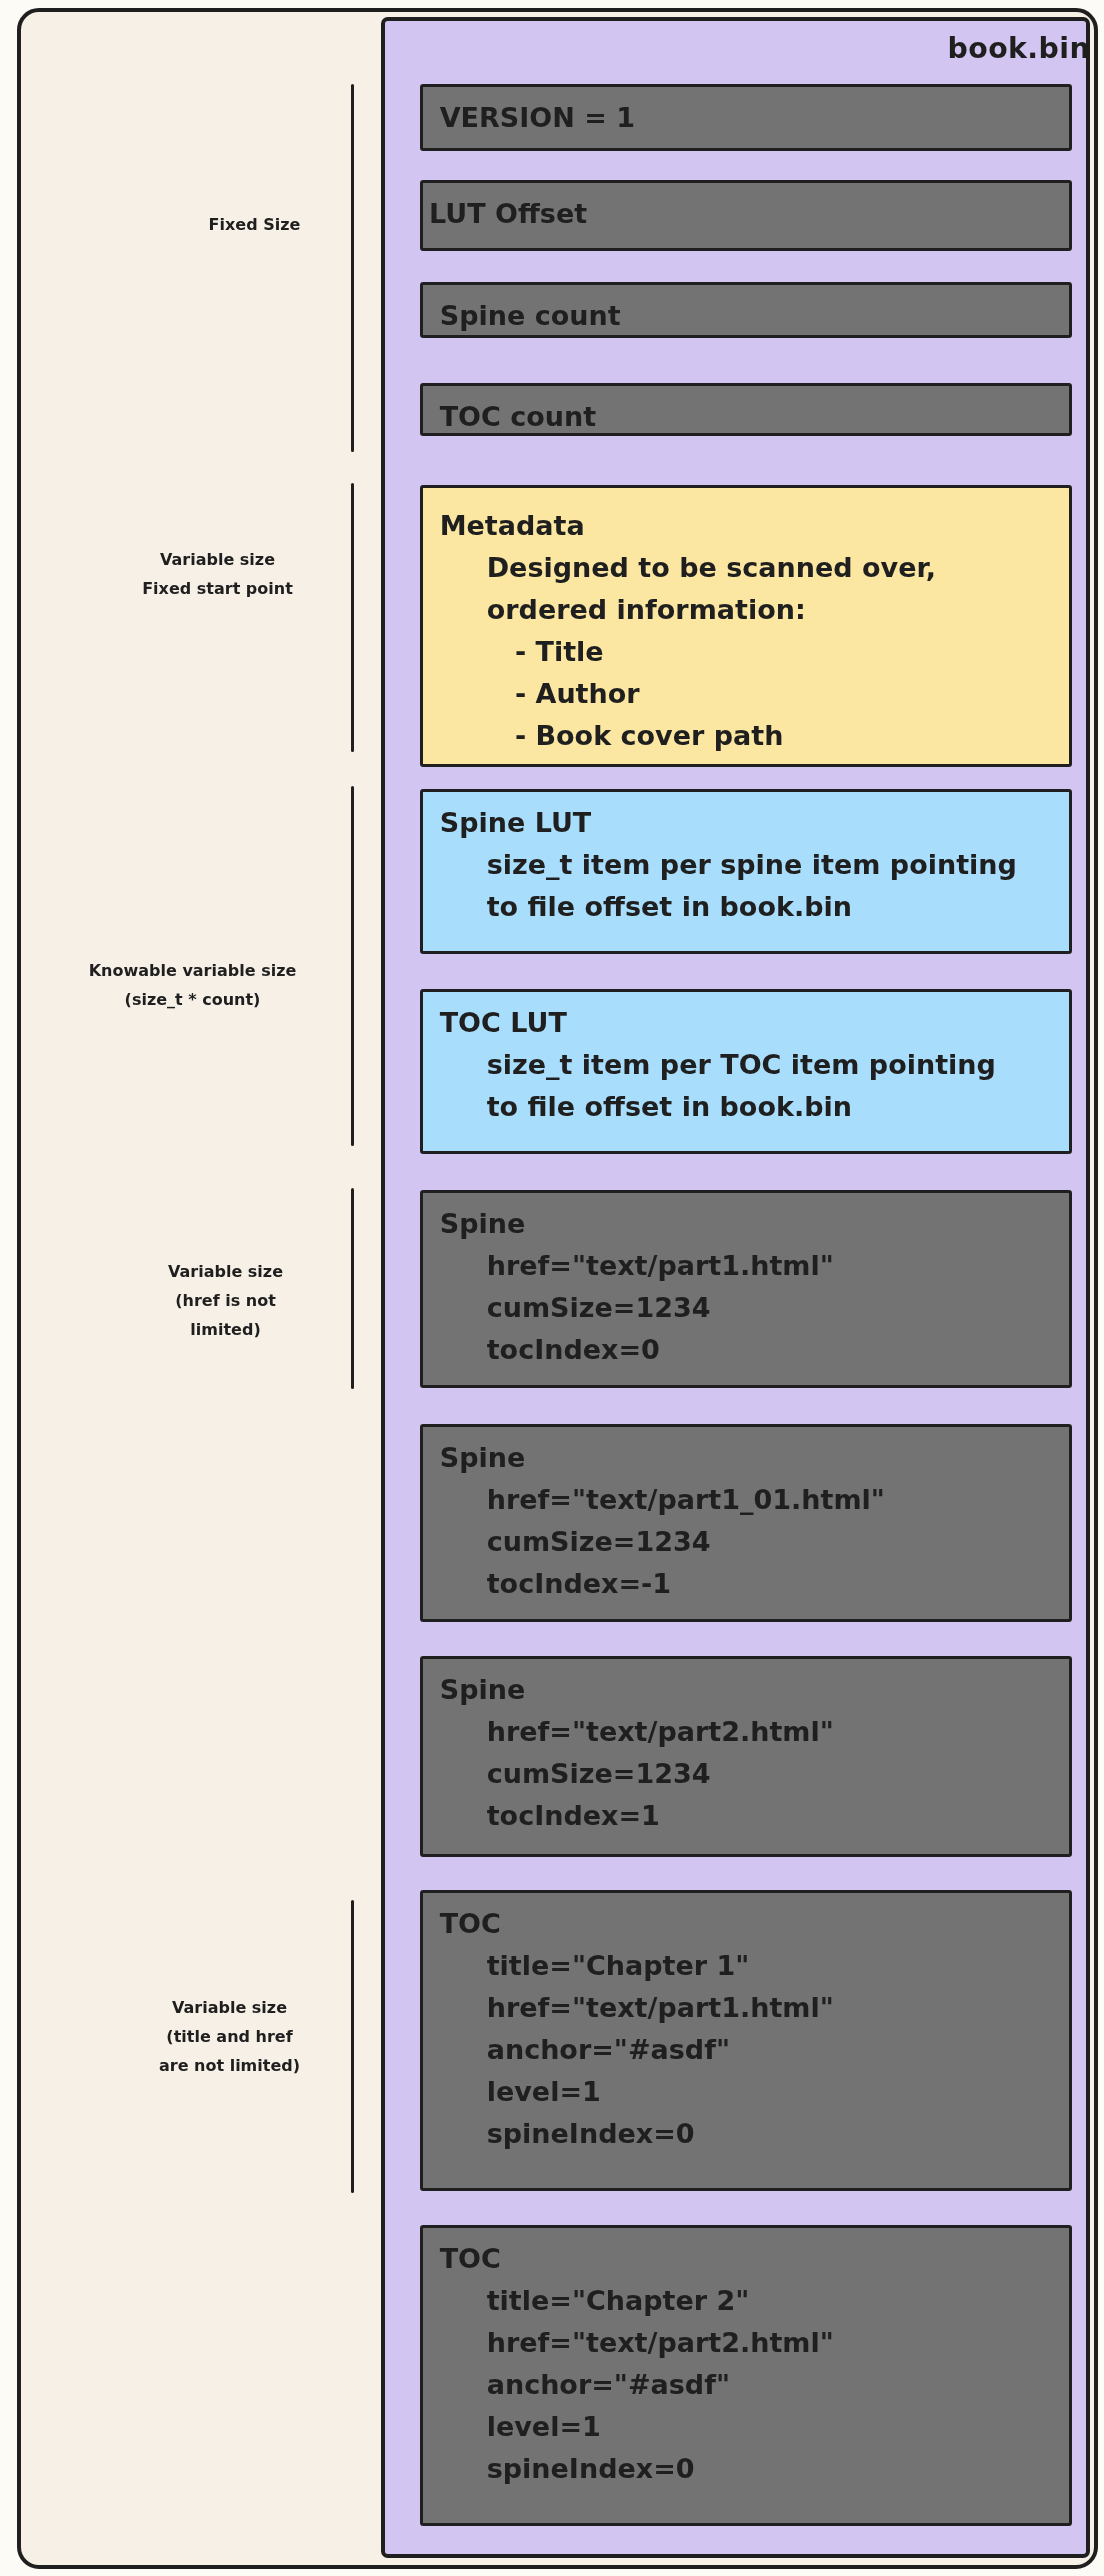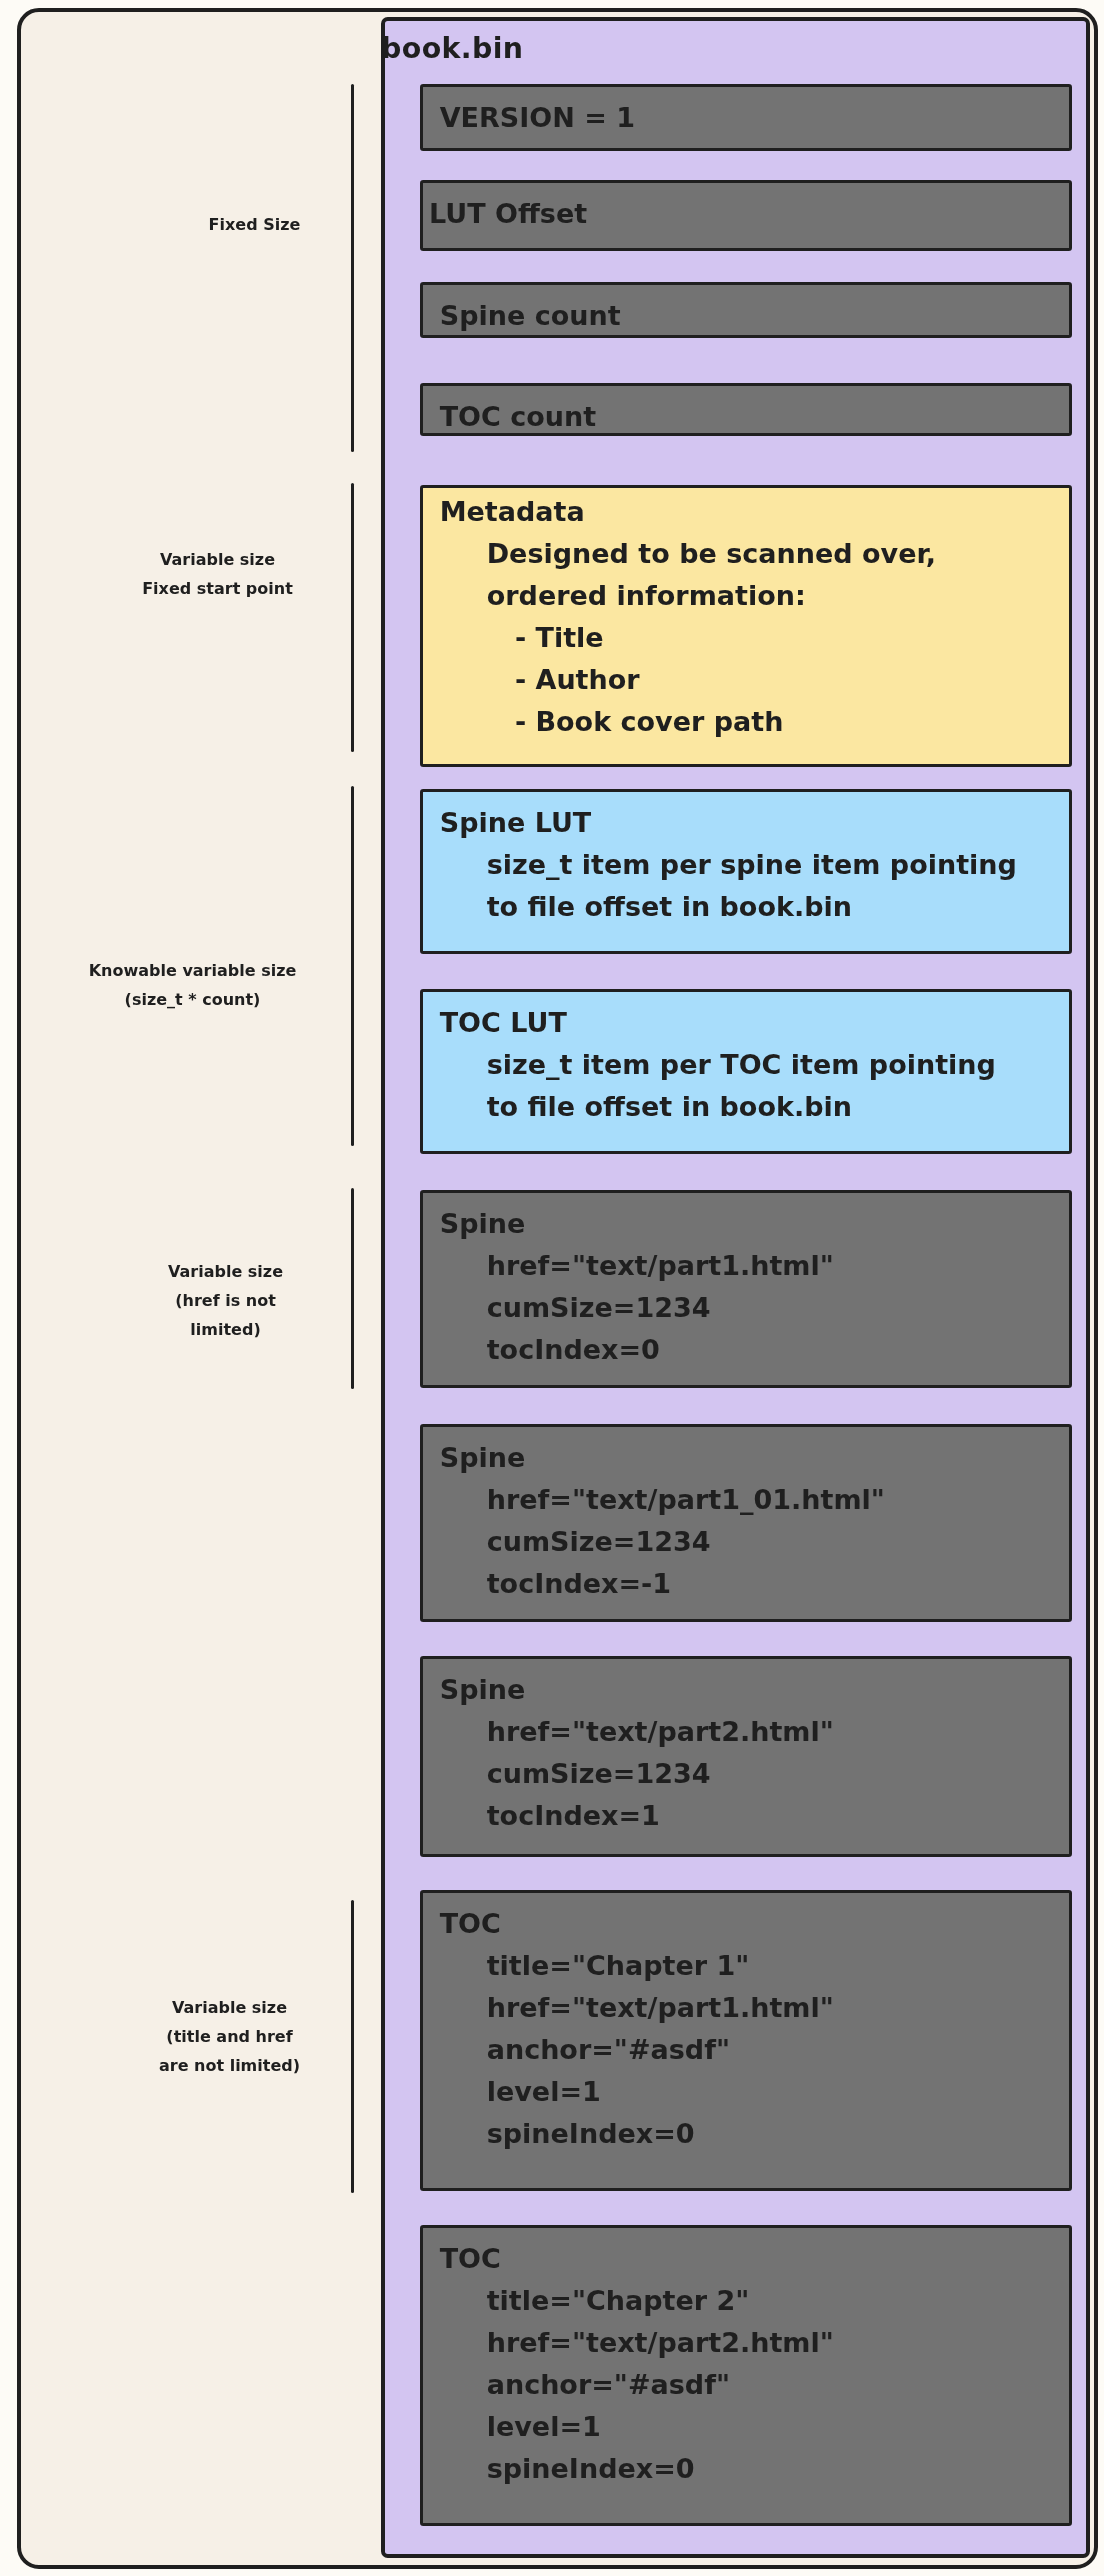--- a/index.html
+++ b/index.html
@@ -15,37 +15,37 @@
     box-sizing:border-box;border:4.2px solid #1f1f1f;border-radius:22px;
     background:#f6f0e7;
   }
   .container{
     position:absolute;left:381px;top:16.7px;width:709px;height:2541px;
     box-sizing:border-box;border:4.2px solid #1f1f1f;border-radius:6.7px;
     background:#d3c5f1;
   }
   .file-title{
     position:absolute;left:381px;top:32px;width:709px;
-    text-align:left;font-size:28.4px;font-weight:600;letter-spacing:0.4px;
+    text-align:right;font-size:28.4px;font-weight:600;letter-spacing:0.4px;
   }
   .box{
     position:absolute;left:420px;width:652px;
     box-sizing:border-box;border:3.3px solid #1f1f1f;border-radius:3.3px;
     padding:10px 16.7px;font-size:27px;font-weight:600;line-height:42px;
     overflow:hidden;
   }
   .box .line{white-space:pre;}
   .green{background:#737373;}
   .yellow{background:#fbe7a1;}
   .blue{background:#a8ddfb;}
   .b-version{top:84px;height:67px;}
   .b-lut-offset{top:180px;height:71px;padding-left:6px;}
   .b-spine-count{top:282px;height:56px;}
   .b-toc-count{top:383px;height:53px;}
-  .b-metadata{top:485px;height:282px;padding-top:3px;}
+  .b-metadata{top:485px;height:282px;padding-top:17px;}
   .b-spine-lut{top:789px;height:165px;}
   .b-toc-lut{top:989px;height:165px;}
   .b-spine-1{top:1190px;height:198px;}
   .b-spine-2{top:1424px;height:198px;}
   .b-spine-3{top:1656px;height:201px;}
   .b-toc-1{top:1890px;height:301px;}
   .b-toc-2{top:2225px;height:301px;}
   .sec-label{
     position:absolute;text-align:center;
     font-size:16px;font-weight:600;line-height:29px;

